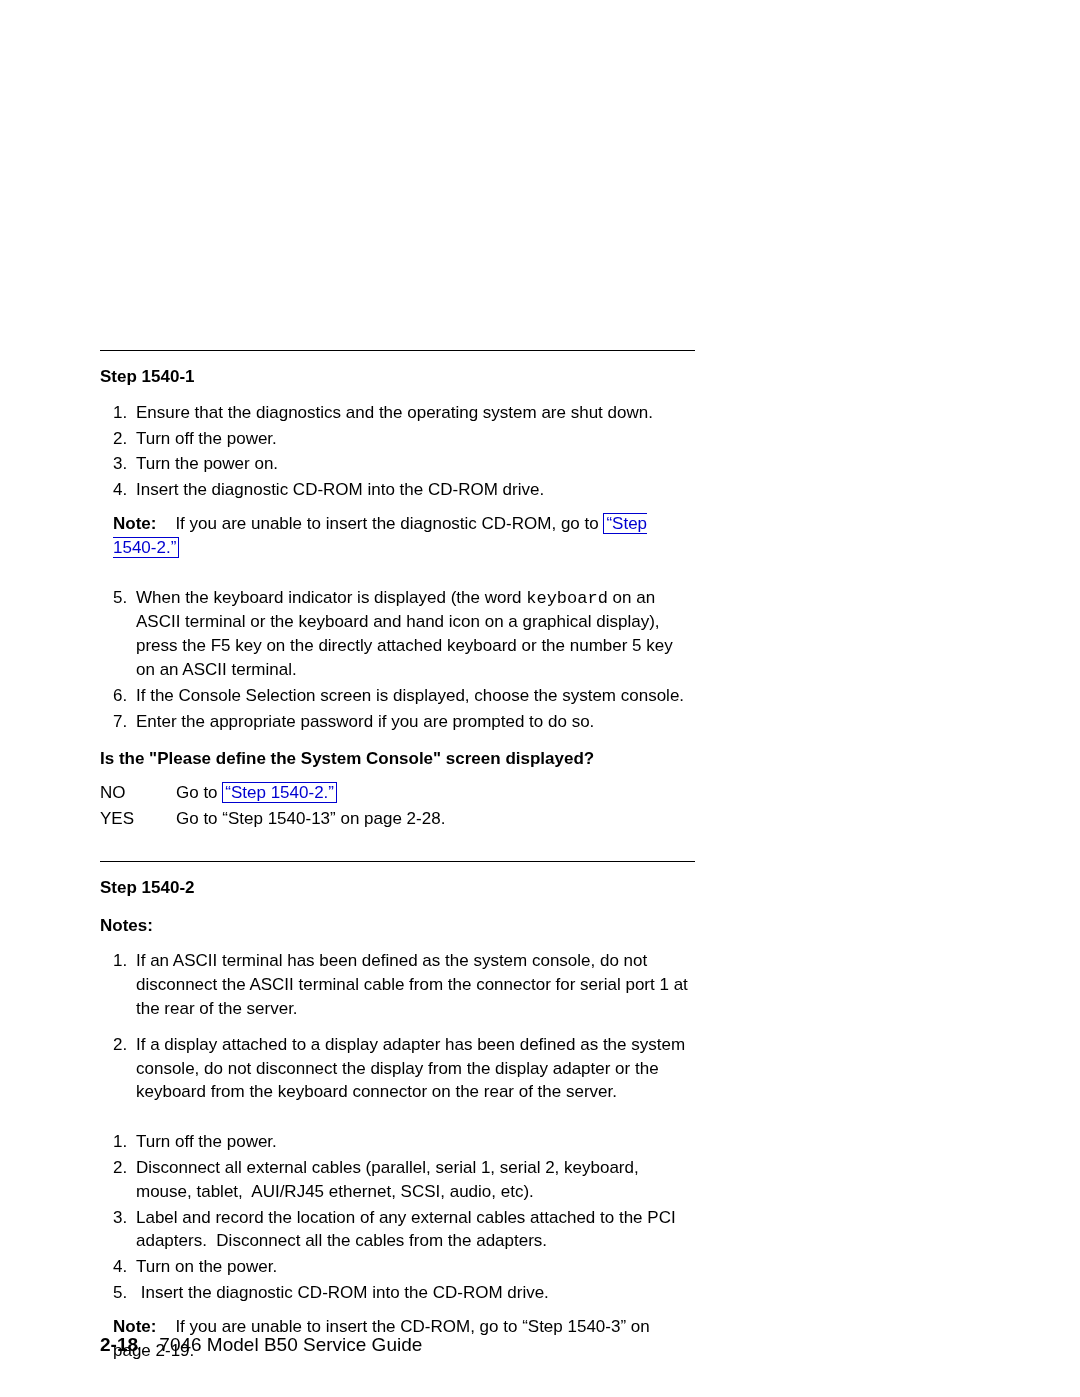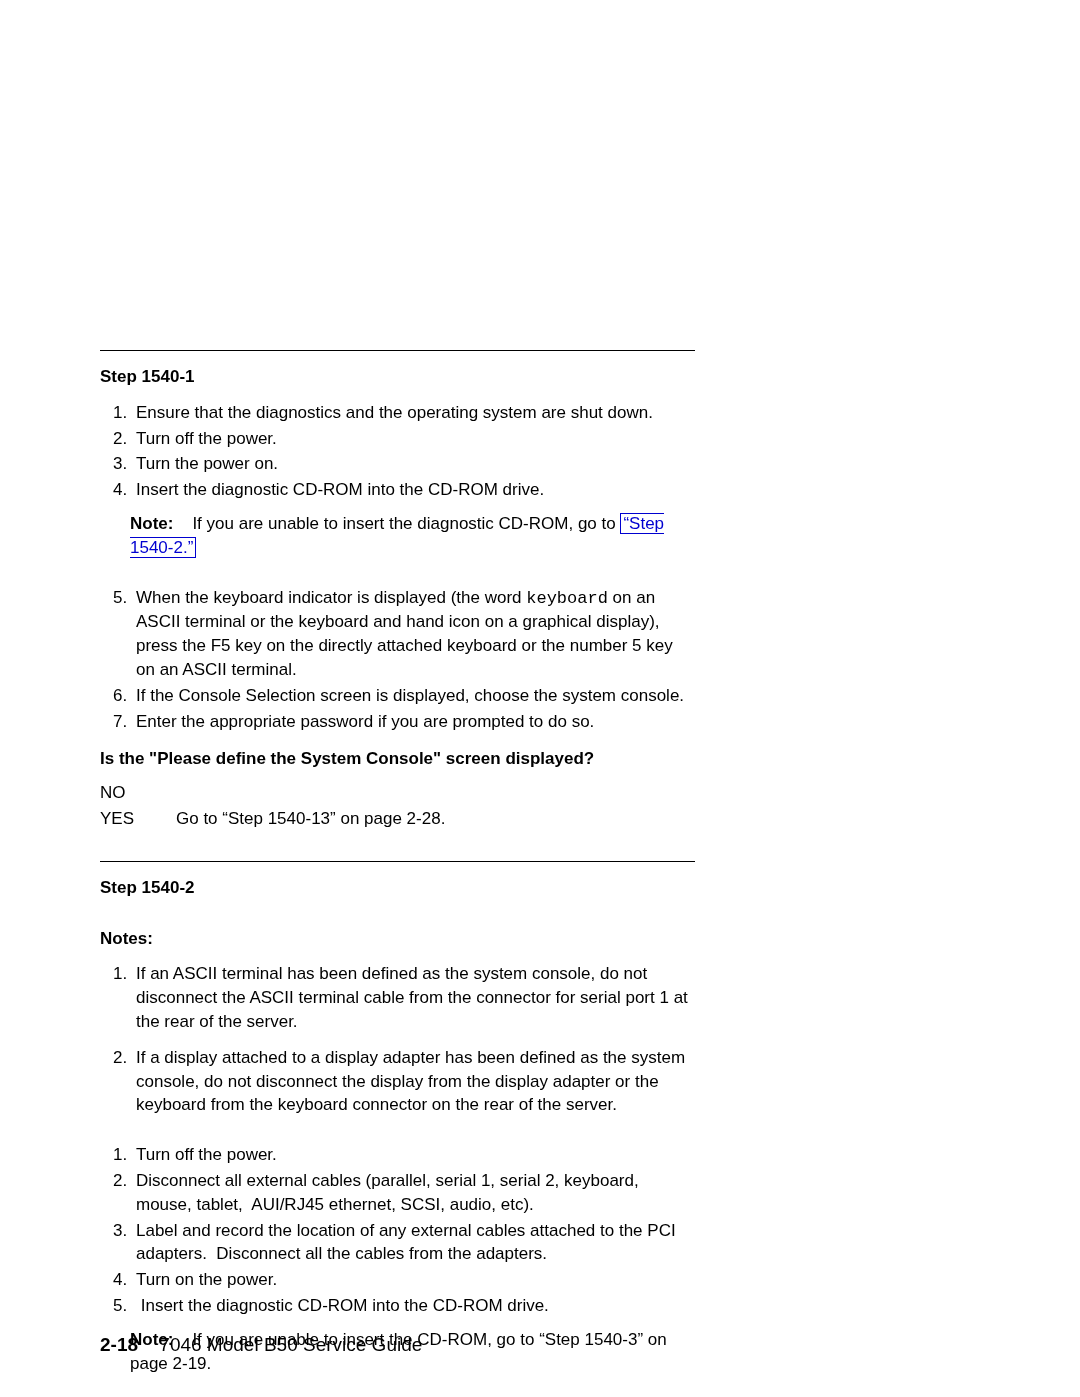--- a/index.html
+++ b/index.html
@@ -59,32 +59,32 @@
     margin: 2px 0;
   }
   .answer-key {
     width: 76px;
     font-weight: normal;
   }
   .answer-val { flex: 1; }
   .gap { height: 14px; }
   .notes-head {
     font-weight: bold;
-    margin: 27px 0 6px 0;
+    margin: 14px 0 6px 0;
   }
   .mono { font-family: "Courier New", monospace; }
   .footer {
     position: absolute;
     left: 100px;
     bottom: 38px;
     font-size: 19px;
   }
   .footer-pg { font-weight: bold; margin-right: 16px; }
   .indented-note {
-    margin: 10px 0 0 30px;
+    margin: 10px 0 0 13px;
   }
 </style>
 </head>
 <body>
 
 <div class="page">
   <div class="content">
 
     <hr class="sep">
 
@@ -111,20 +111,24 @@
         <span>When the keyboard indicator is displayed (the word </span><span class="mono">keyboard</span><span> on an ASCII terminal or the keyboard and hand icon on a graphical display), press the F5 key on the directly attached keyboard or the number 5 key on an ASCII terminal.</span>
       </li>
       <li>If the Console Selection screen is displayed, choose the system console.</li>
       <li>Enter the appropriate password if you are prompted to do so.</li>
     </ol>
 
     <div class="question">Is the "Please define the System Console" screen displayed?</div>
 
     <div class="answer-row">
       <div class="answer-key">NO</div>
+      <div class="answer-val">
+        <span>Go to </span>
+        <a href="#" class="link-box">“Step 1540-2.”</a>
+      </div>
     </div>
 
     <div class="answer-row">
       <div class="answer-key">YES</div>
       <div class="answer-val">Go to “Step 1540-13” on page&nbsp;2-28.</div>
     </div>
 
     <div class="gap"></div>
     <div class="gap"></div>
 

